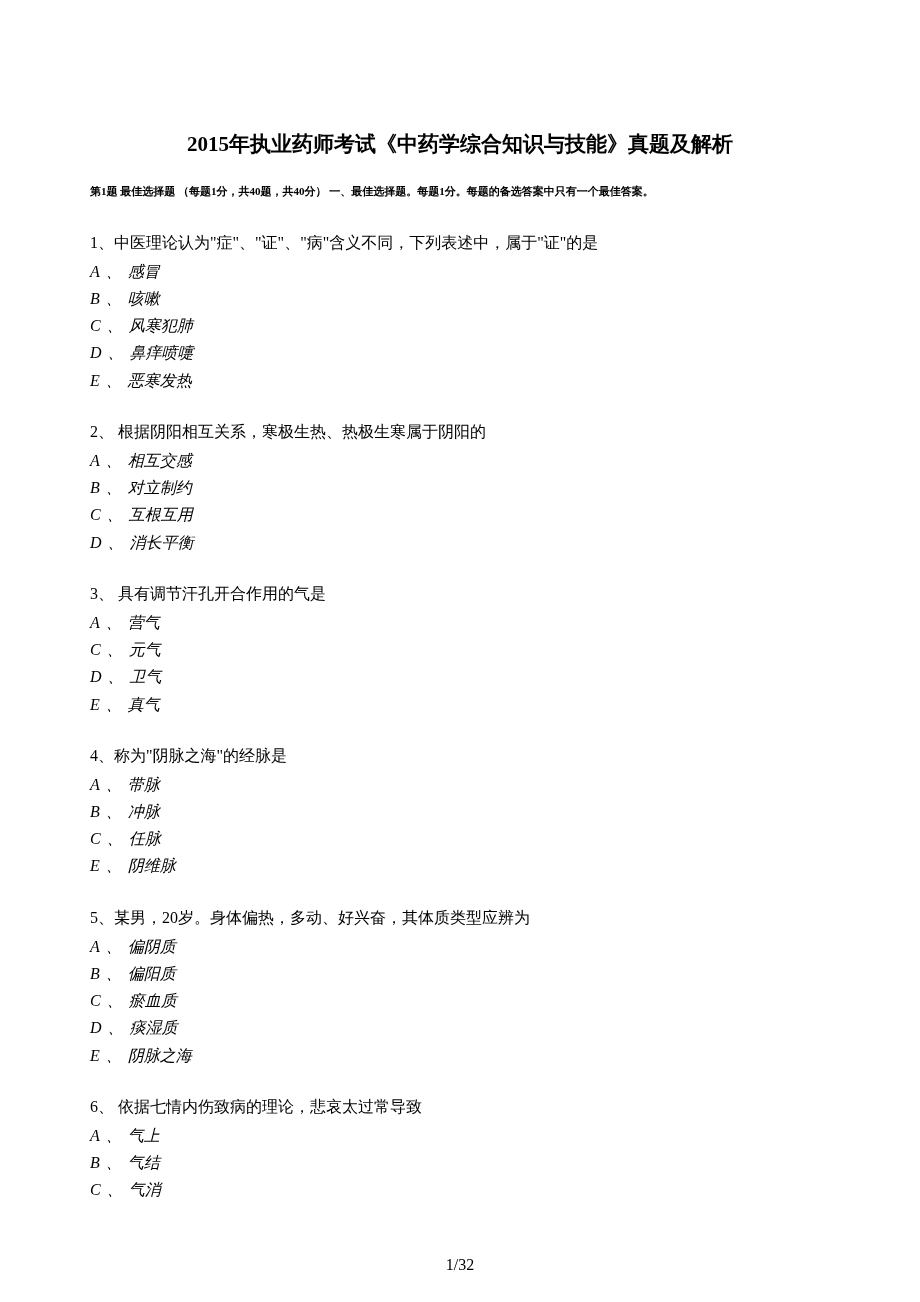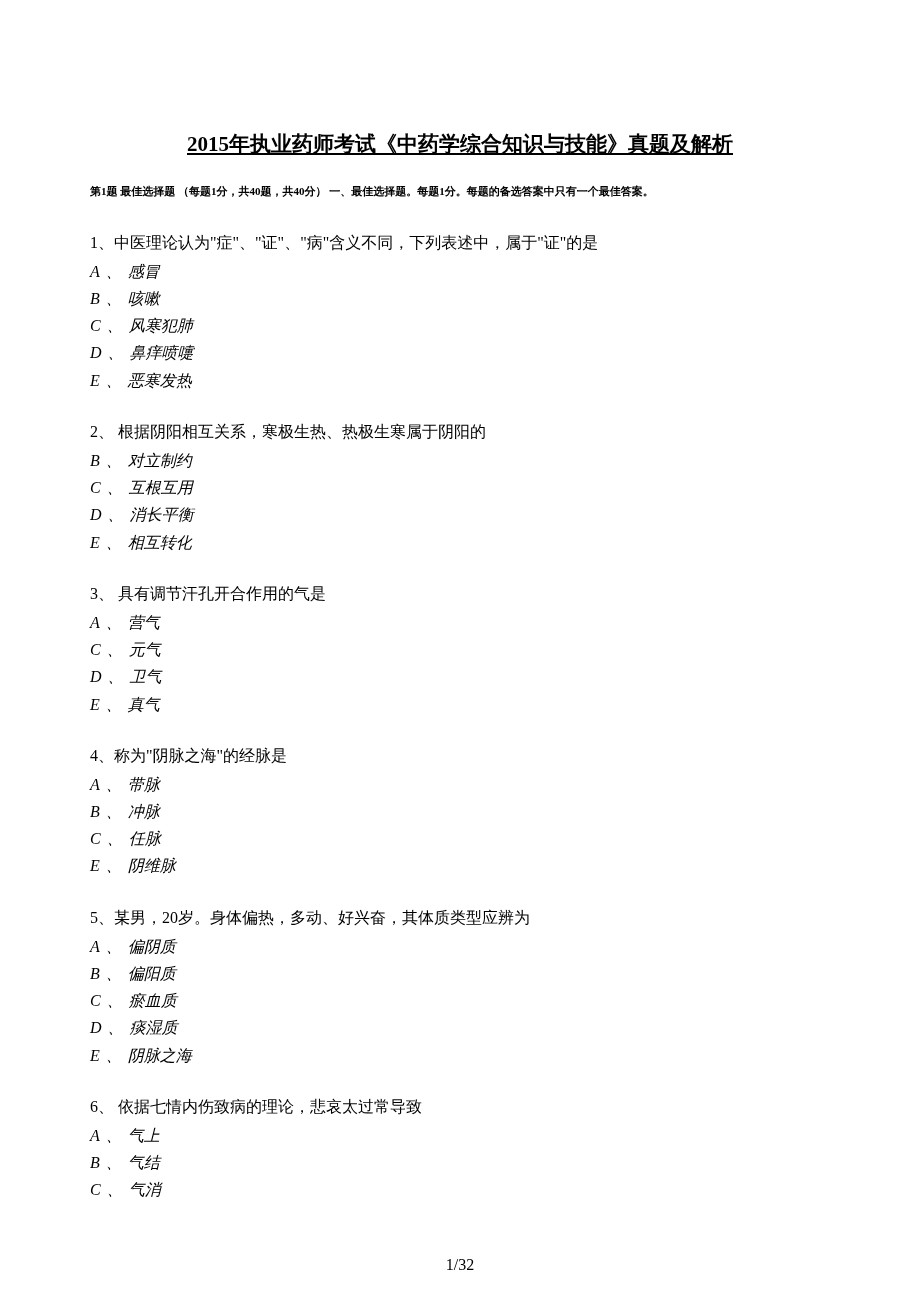--- a/index.html
+++ b/index.html
@@ -15,21 +15,20 @@
       padding: 130px 90px 40px 90px;
       position: relative;
       color: #000;
     }
     .title {
       text-align: center;
       font-size: 21px;
       font-weight: bold;
       margin-bottom: 24px;
       font-family: "SimSun", "宋体", serif;
-      text-decoration: underline;
     }
     .section-header {
       font-size: 11px;
       font-weight: bold;
       line-height: 1.7;
       margin-bottom: 28px;
     }
     .section-header .sec-label {
       font-weight: bold;
     }
@@ -83,24 +82,24 @@
     <div class="question-block">
       <div class="question-text"><span>1、</span><span>中医理论认为"症"、"证"、"病"含义不同，下列表述中，属于"证"的是</span></div>
       <div class="option"><span class="option-letter">A</span><span class="option-sep"> 、 </span><span class="option-text">感冒</span></div>
       <div class="option"><span class="option-letter">B</span><span class="option-sep"> 、 </span><span class="option-text">咳嗽</span></div>
       <div class="option"><span class="option-letter">C</span><span class="option-sep"> 、 </span><span class="option-text">风寒犯肺</span></div>
       <div class="option"><span class="option-letter">D</span><span class="option-sep"> 、 </span><span class="option-text">鼻痒喷嚏</span></div>
       <div class="option"><span class="option-letter">E</span><span class="option-sep"> 、 </span><span class="option-text">恶寒发热</span></div>
     </div>
     <div class="question-block">
       <div class="question-text"><span>2、</span><span> 根据阴阳相互关系，寒极生热、热极生寒属于阴阳的</span></div>
+      <div class="option"><span class="option-letter">A</span><span class="option-sep"> 、 </span><span class="option-text">相互交感</span></div>
       <div class="option"><span class="option-letter">B</span><span class="option-sep"> 、 </span><span class="option-text">对立制约</span></div>
       <div class="option"><span class="option-letter">C</span><span class="option-sep"> 、 </span><span class="option-text">互根互用</span></div>
       <div class="option"><span class="option-letter">D</span><span class="option-sep"> 、 </span><span class="option-text">消长平衡</span></div>
-      <div class="option"><span class="option-letter">E</span><span class="option-sep"> 、 </span><span class="option-text">相互转化</span></div>
     </div>
     <div class="question-block">
       <div class="question-text"><span>3、</span><span> 具有调节汗孔开合作用的气是</span></div>
       <div class="option"><span class="option-letter">A</span><span class="option-sep"> 、 </span><span class="option-text">营气</span></div>
       <div class="option"><span class="option-letter">C</span><span class="option-sep"> 、 </span><span class="option-text">元气</span></div>
       <div class="option"><span class="option-letter">D</span><span class="option-sep"> 、 </span><span class="option-text">卫气</span></div>
       <div class="option"><span class="option-letter">E</span><span class="option-sep"> 、 </span><span class="option-text">真气</span></div>
     </div>
     <div class="question-block">
       <div class="question-text"><span>4、</span><span>称为"阴脉之海"的经脉是</span></div>

